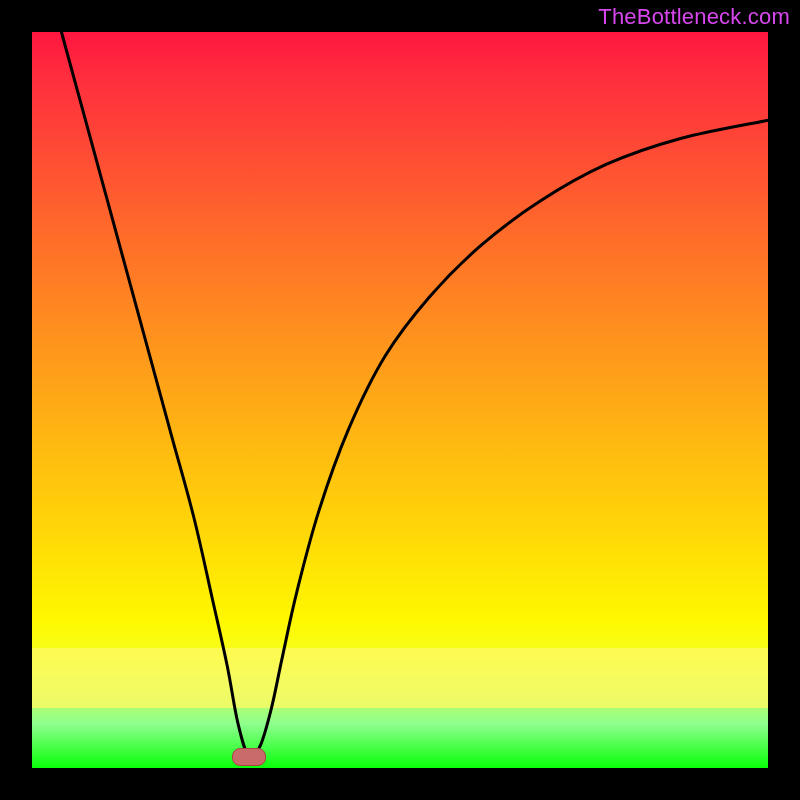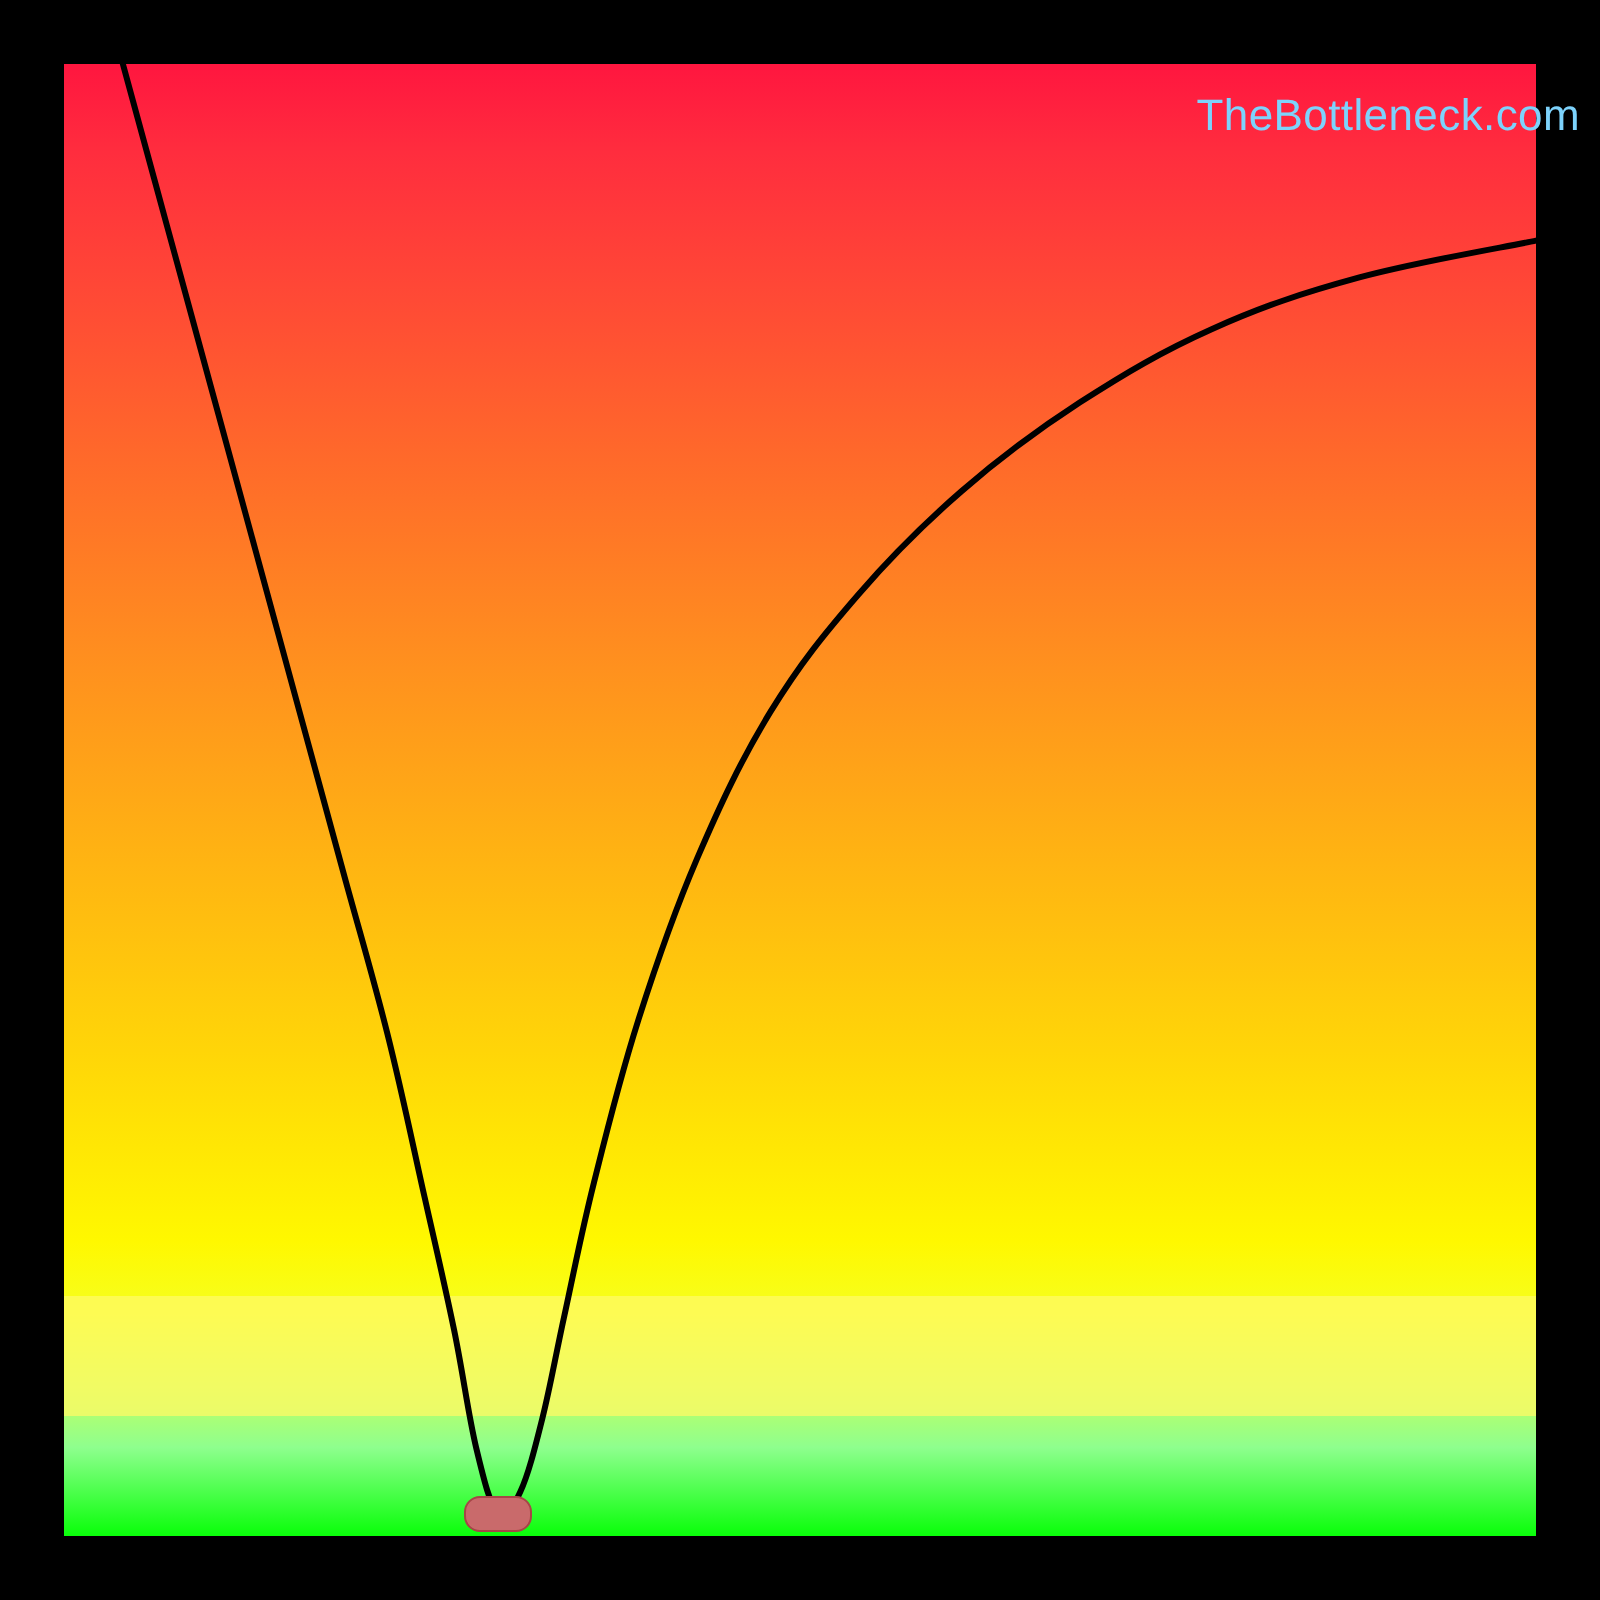--- a/index.html
+++ b/index.html
@@ -46,25 +46,24 @@
     right: 0;
     height: 60px;
     bottom: 60px;
     background: #fff966;
     opacity: 0.75;
   }
   .watermark {
     position: absolute;
     top: 4px;
     right: 10px;
-    color: #7dd3fc;
+    color: #d946ef;
     font-size: 22px;
     letter-spacing: 0.2px;
     user-select: none;
-    margin-top: 41px;
   }
   svg.curve {
     position: absolute;
     left: 0; top: 0;
     width: 100%;
     height: 100%;
     overflow: visible;
   }
   .marker {
     position: absolute;

